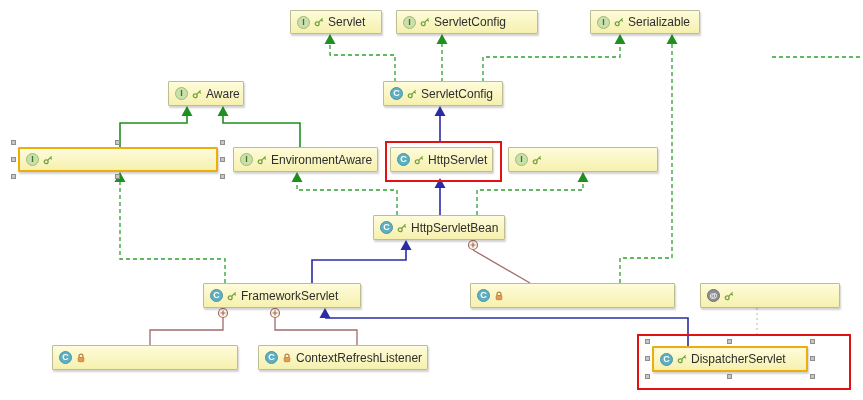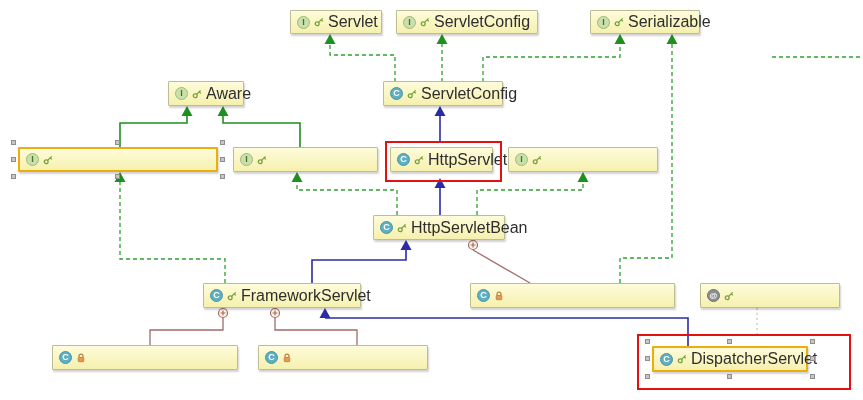--- a/index.html
+++ b/index.html
@@ -22,21 +22,21 @@
 
   .node{
     position:absolute;display:flex;align-items:center;gap:4px;
     padding:0 6px;box-sizing:border-box;
     background:linear-gradient(#FEFCDB,#F6F0AE);
     border:1px solid #BDBD93;border-radius:1px;
     box-shadow:1px 2px 2px rgba(0,0,0,0.18);
     cursor:default;
   }
   .node.selected{border:2px solid #EDAE0B;}
-  .lbl{font-size:16px;color:#2e2e2e;white-space:nowrap;}
+  .lbl{font-size:12px;color:#2e2e2e;white-space:nowrap;}
   .tico{
     display:inline-flex;align-items:center;justify-content:center;
     width:13px;height:13px;border-radius:50%;
     font-size:9px;font-weight:bold;line-height:1;flex:0 0 13px;
   }
   .tico.i{background:#CBDFAC;border:1px solid #9DBB77;color:#3F7A1F;box-sizing:border-box;}
   .tico.c{background:#5FAFC0;border:1px solid #4796A8;color:#ffffff;box-sizing:border-box;}
   .tico.a{background:#8F8F8F;border:1px solid #6F6F6F;color:#ffffff;box-sizing:border-box;font-size:8px;}
   .vico{display:inline-flex;width:10px;height:10px;flex:0 0 10px;}
 
@@ -165,20 +165,21 @@
       <i class="handle h-se"></i>
   </div>
   <div class="node" style="left:233px;top:147px;width:145px;height:25px">
     <span class="tico i">I</span>
     <span class="vico">
         <svg viewBox="0 0 10 10" width="10" height="10">
           <circle cx="3.2" cy="6.8" r="1.9" fill="none" stroke="#74A33E" stroke-width="1.3"></circle>
           <path d="M4.6 5.4 L8.6 1.4 M7.2 2.8 L8.8 4.4" stroke="#74A33E" stroke-width="1.3" fill="none"></path>
         </svg>
       </span>
+    <span class="lbl">EnvironmentAware</span>
   </div>
   <div class="node" style="left:390px;top:147px;width:103px;height:25px">
     <span class="tico c">C</span>
     <span class="vico">
         <svg viewBox="0 0 10 10" width="10" height="10">
           <circle cx="3.2" cy="6.8" r="1.9" fill="none" stroke="#74A33E" stroke-width="1.3"></circle>
           <path d="M4.6 5.4 L8.6 1.4 M7.2 2.8 L8.8 4.4" stroke="#74A33E" stroke-width="1.3" fill="none"></path>
         </svg>
       </span>
     <span class="lbl">HttpServlet</span>
@@ -243,20 +244,21 @@
       </span>
   </div>
   <div class="node" style="left:258px;top:345px;width:170px;height:25px">
     <span class="tico c">C</span>
     <span class="vico">
         <svg viewBox="0 0 10 10" width="10" height="10">
           <path d="M3 4.5 V3.2 a2 2 0 0 1 4 0 V4.5" fill="none" stroke="#B97B3C" stroke-width="1.2"></path>
           <rect x="2.2" y="4.5" width="5.6" height="4.2" rx="0.8" fill="#E89A4F" stroke="#B97B3C" stroke-width="0.8"></rect>
         </svg>
       </span>
+    <span class="lbl">ContextRefreshListener</span>
   </div>
   <div class="node selected" style="left:652px;top:346px;width:156px;height:26px">
     <span class="tico c">C</span>
     <span class="vico">
         <svg viewBox="0 0 10 10" width="10" height="10">
           <circle cx="3.2" cy="6.8" r="1.9" fill="none" stroke="#74A33E" stroke-width="1.3"></circle>
           <path d="M4.6 5.4 L8.6 1.4 M7.2 2.8 L8.8 4.4" stroke="#74A33E" stroke-width="1.3" fill="none"></path>
         </svg>
       </span>
     <span class="lbl">DispatcherServlet</span>

